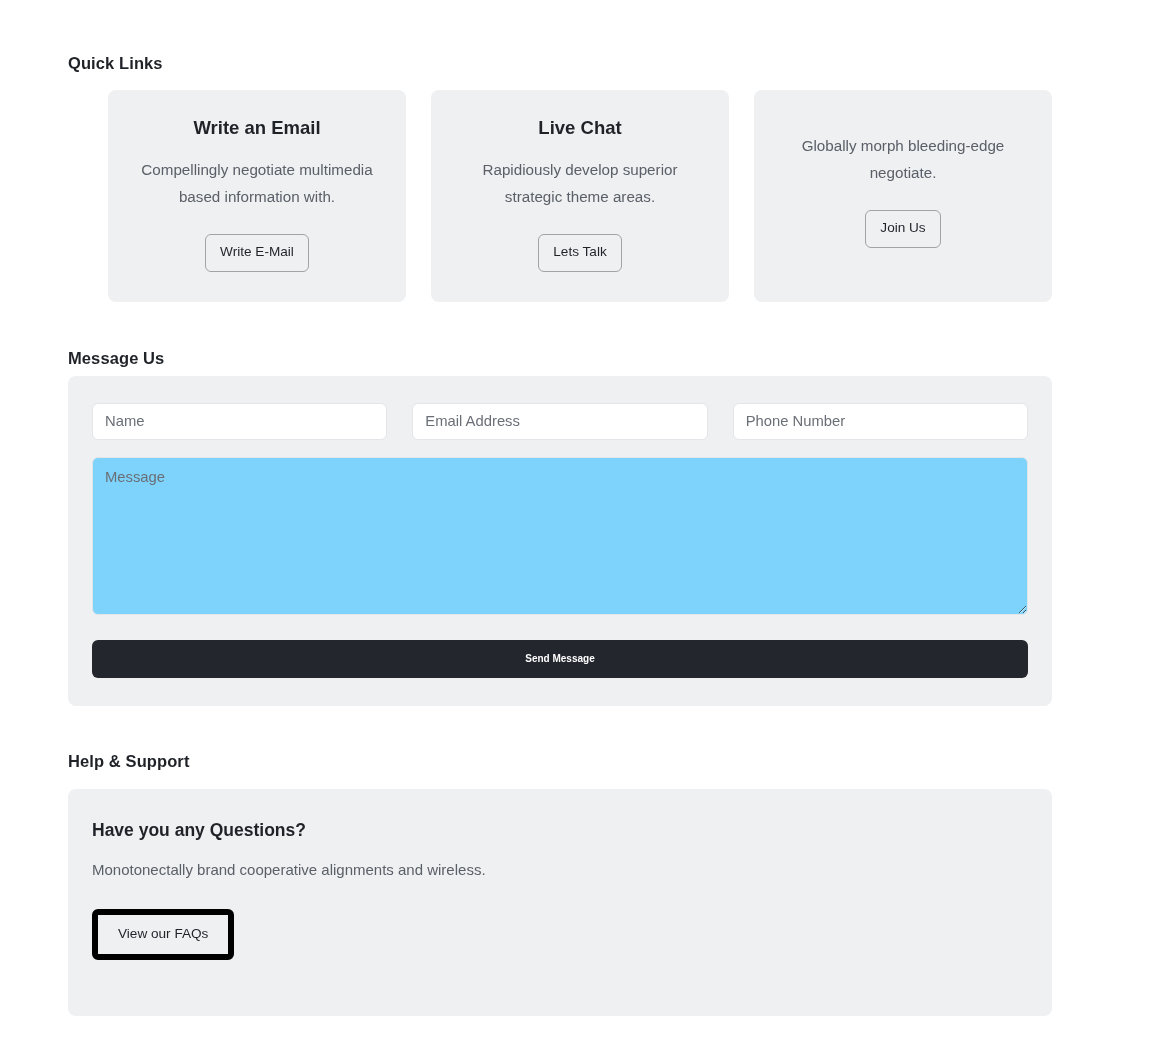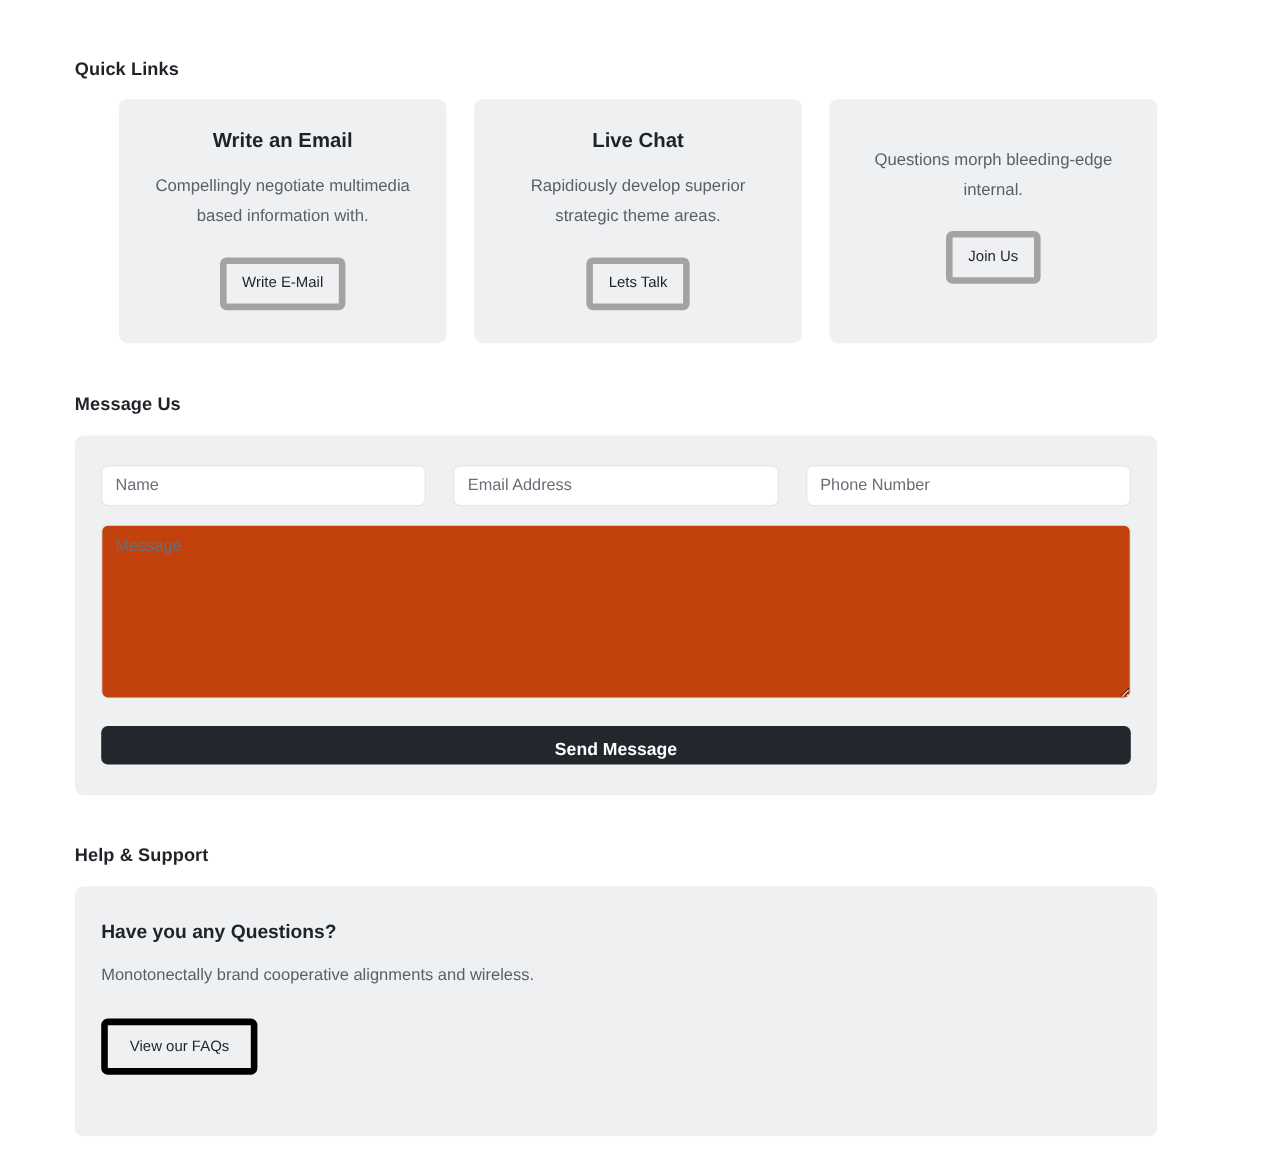--- a/index.html
+++ b/index.html
@@ -64,33 +64,33 @@
     padding: 0 6px;
   }
   .ql-btn {
     display: inline-block;
     margin-top: 24px;
     padding: 9px 14px 10px;
     font-family: "Liberation Sans", sans-serif;
     font-size: 13.6px;
     color: #1f2328;
     background: transparent;
-    border: 6px solid #a3a3a3;
+    border: 1px solid #a3a3a3;
     border-radius: 6px;
     cursor: pointer;
     line-height: 1.2;
   }
 
   
   .form-card {
     background: #eff0f2;
     border-radius: 8px;
     box-sizing: border-box;
     padding: 27px 24px 28px;
-    margin-top: 18px;
+    margin-top: 8px;
   }
   .form-row {
     display: flex;
     gap: 25px;
   }
   .field {
     flex: 1 1 0;
     box-sizing: border-box;
     height: 37px;
     padding: 0 12px;
@@ -106,35 +106,35 @@
   .message-field {
     display: block;
     width: 100%;
     box-sizing: border-box;
     height: 158px;
     margin-top: 17px;
     padding: 11px 12px;
     font-family: "Liberation Sans", sans-serif;
     font-size: 14.8px;
     color: #1f2328;
-    background: #c2410c;
+    background: #7dd3fc;
     border: 1px solid #e4e5e8;
     border-radius: 6px;
     outline: none;
     resize: vertical;
   }
   .message-field::placeholder { color: #6a6f77; opacity: 1; }
   .send-btn {
     display: block;
     width: 100%;
     box-sizing: border-box;
     margin-top: 25px;
-    padding: 13px 0 4px;
-    font-family: "Liberation Sans", sans-serif;
-    font-size: 16px;
+    padding: 13px 0 14px;
+    font-family: "Liberation Sans", sans-serif;
+    font-size: 10px;
     font-weight: bold;
     color: #ffffff;
     background: #23262c;
     border: none;
     border-radius: 6px;
     cursor: pointer;
   }
 
   
   .help-card {
@@ -185,21 +185,21 @@
       <button class="ql-btn">Write E-Mail</button>
     </div>
 
     <div class="ql-card">
       <h3 class="ql-card-title">Live Chat</h3>
       <p class="ql-card-desc">Rapidiously develop superior strategic theme areas.</p>
       <button class="ql-btn">Lets Talk</button>
     </div>
 
     <div class="ql-card">
-      <p class="ql-card-desc">Questions morph bleeding-edge internal.</p>
+      <p class="ql-card-desc">Globally morph bleeding-edge negotiate.</p>
       <button class="ql-btn">Join Us</button>
     </div>
 
   </div>
 
   <h2 class="section-title" id="message-us-title">Message Us</h2>
 
   <form class="form-card">
     <div class="form-row">
       <input class="field" type="text" placeholder="Name" style="">

